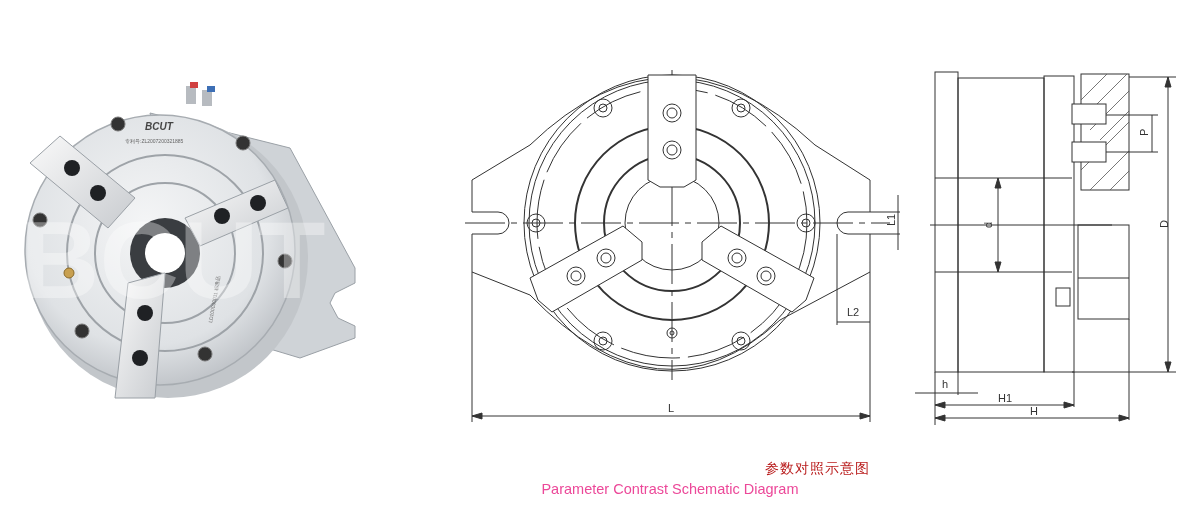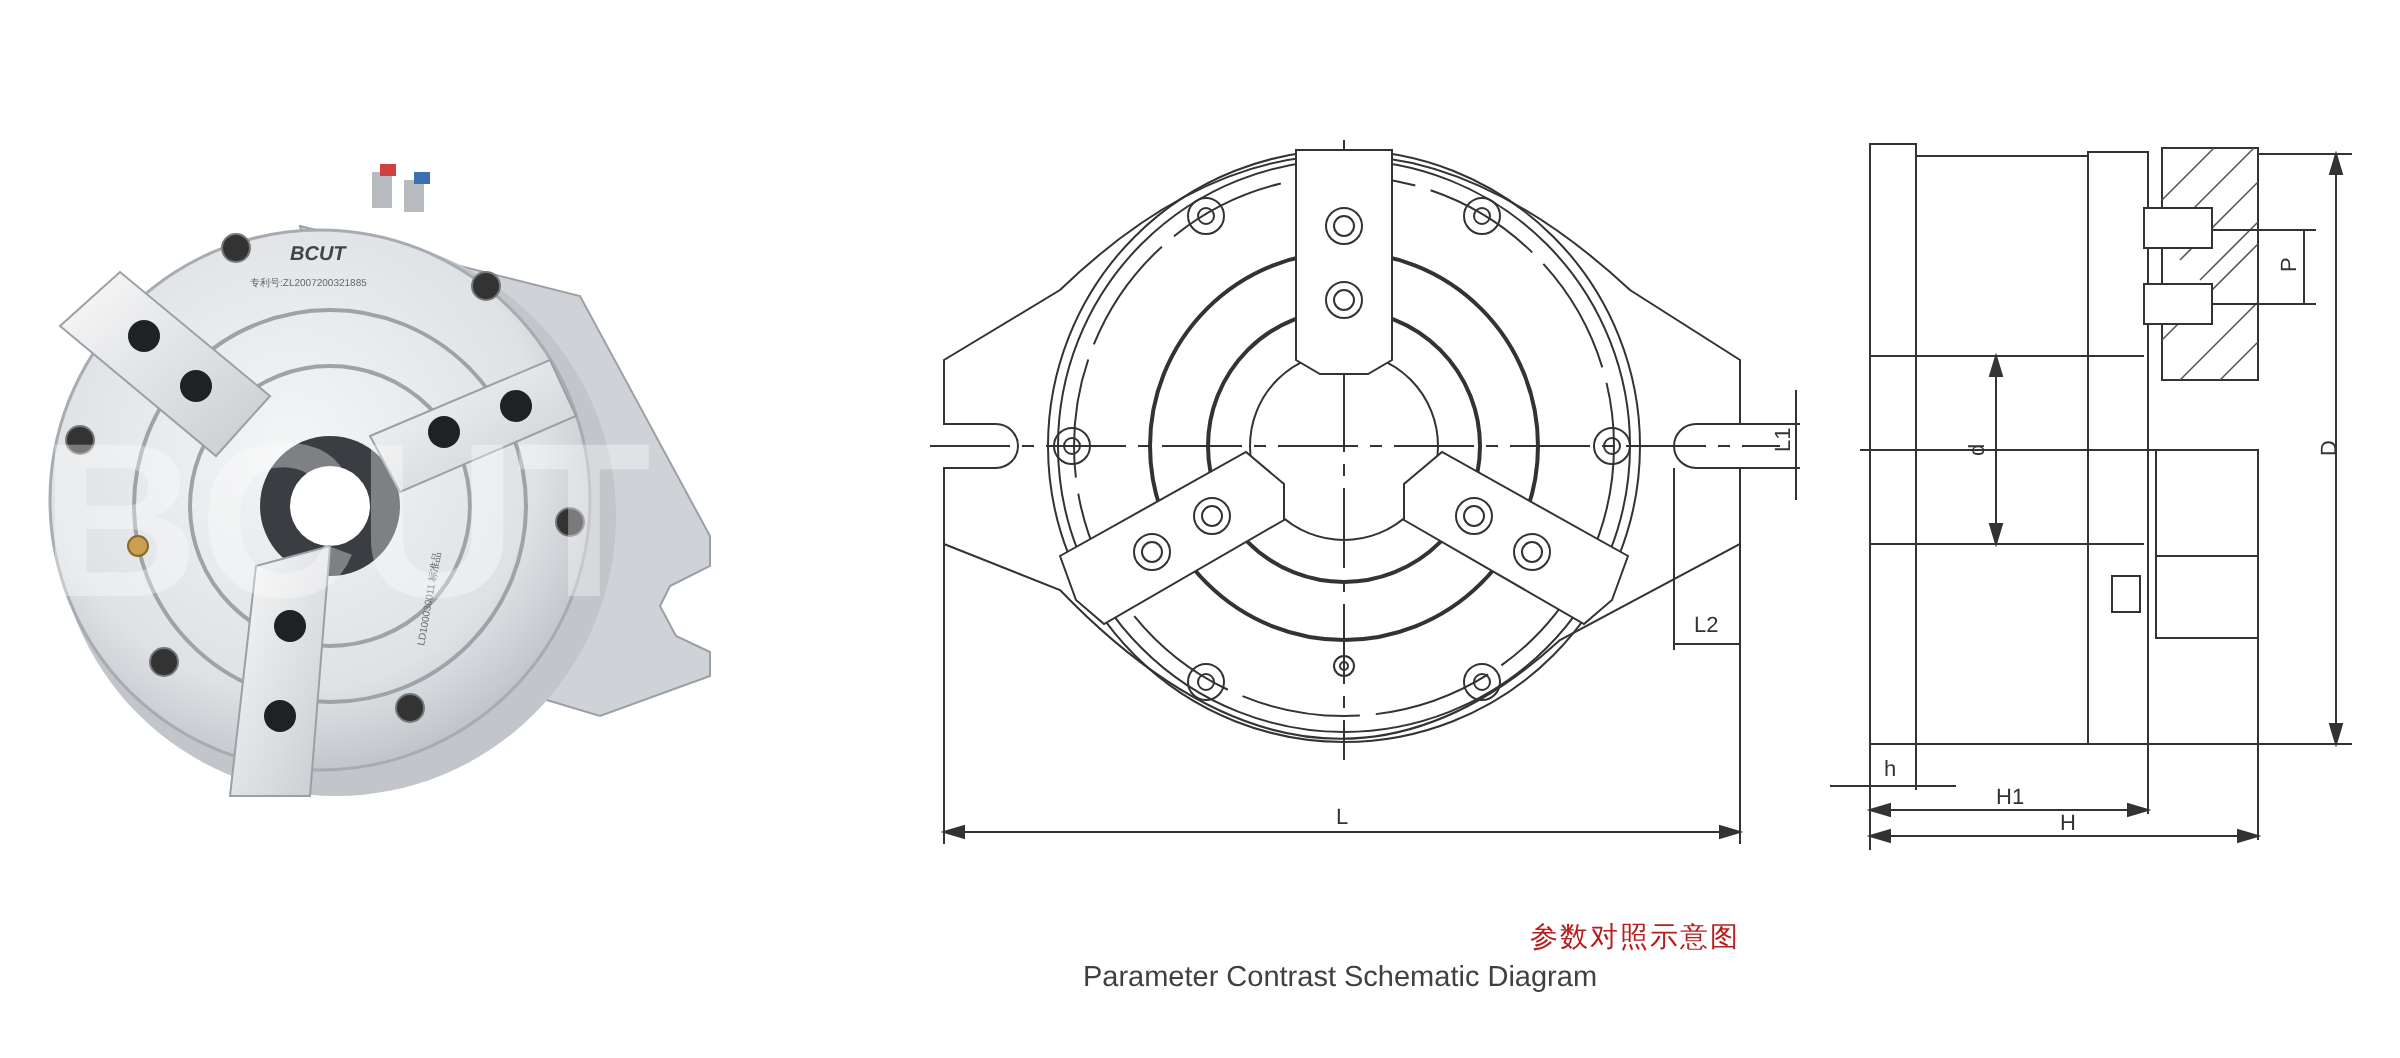--- a/index.html
+++ b/index.html
@@ -207,14 +207,14 @@
     <text x="86" y="168" font-size="11" fill="#333" stroke="none" transform="rotate(-90 89 165)">d</text>
     <text x="242" y="76" font-size="11" fill="#333" stroke="none" transform="rotate(-90 245 73)">P</text>
     <text x="42" y="328" font-size="11" fill="#333" stroke="none">h</text>
     <text x="98" y="342" font-size="11" fill="#333" stroke="none">H1</text>
     <text x="130" y="355" font-size="11" fill="#333" stroke="none">H</text>
   </svg>
 </div>
 
 <div class="captions">
   <div style="top:460px; font-size:14px; color:#b91c1c; letter-spacing:1px;text-align:right;">参数对照示意图</div>
-  <div style="top:481px; font-size:14.5px; color:#404040;">Parameter Contrast Schematic Diagram</div>
+  <div style="top:481px; font-size:14.5px; color:#ec4899;">Parameter Contrast Schematic Diagram</div>
 </div>
 
 </body></html>

